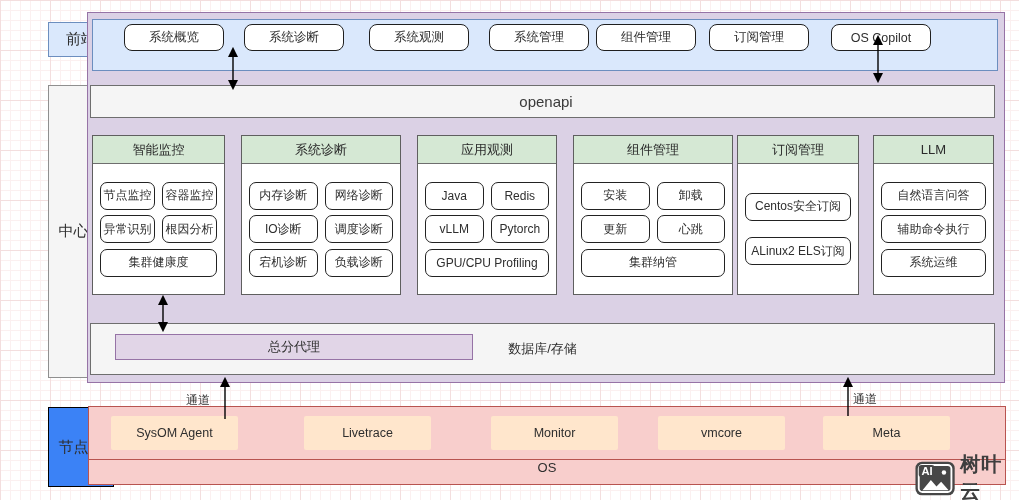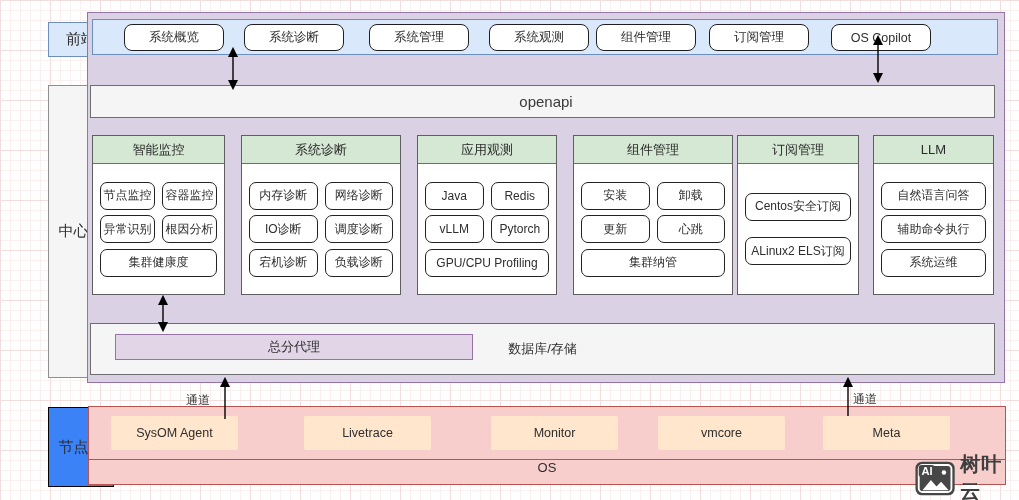--- a/index.html
+++ b/index.html
@@ -25,21 +25,21 @@
   #center-label { left:12px; top:85px; width:66px; height:293px;
     background:#f5f5f5; border:1px solid #8f8f8f; }
   #node-label { left:12px; top:407px; width:66px; height:80px;
     background:#3b82f6; border:1px solid #000000; }
 
   
   #container { left:87px; top:12px; width:918px; height:371px;
     background:#dbd1e5; border:1px solid #9673a6; }
 
   
-  #tab-strip { left:92px; top:19px; width:906px; height:36px;
+  #tab-strip { left:92px; top:19px; width:906px; height:52px;
     background:#dae8fc; border:1px solid #6c8ebf; }
   .tab-btn { position:absolute; top:4px; width:100px; height:27px;
     background:#ffffff; border:1.5px solid #1f1f1f; border-radius:8px;
     display:flex; align-items:center; justify-content:center; font-size:12.5px; }
   .tab-btn:nth-child(1){left:31px;}  .tab-btn:nth-child(2){left:151px;}
   .tab-btn:nth-child(3){left:276px;} .tab-btn:nth-child(4){left:396px;}
   .tab-btn:nth-child(5){left:503px;} .tab-btn:nth-child(6){left:616px;}
   .tab-btn:nth-child(7){left:738px;}
 
   
@@ -106,22 +106,22 @@
 
 <div class="abs side-label" id="frontend-label">前端</div>
 <div class="abs side-label" id="center-label">中心端</div>
 <div class="abs side-label" id="node-label">节点端</div>
 
 <div class="abs" id="container"></div>
 
 <div class="abs" id="tab-strip">
     <div class="tab-btn">系统概览</div>
     <div class="tab-btn">系统诊断</div>
+    <div class="tab-btn">系统观测</div>
     <div class="tab-btn">系统管理</div>
-    <div class="tab-btn">系统观测</div>
     <div class="tab-btn">组件管理</div>
     <div class="tab-btn">订阅管理</div>
     <div class="tab-btn">OS Copilot</div>
   </div>
 
 <div class="abs" id="openapi-bar">openapi</div>
 
 <div class="col c0">
   <div class="col-header">智能监控</div>
   <div class="col-body grid2">

